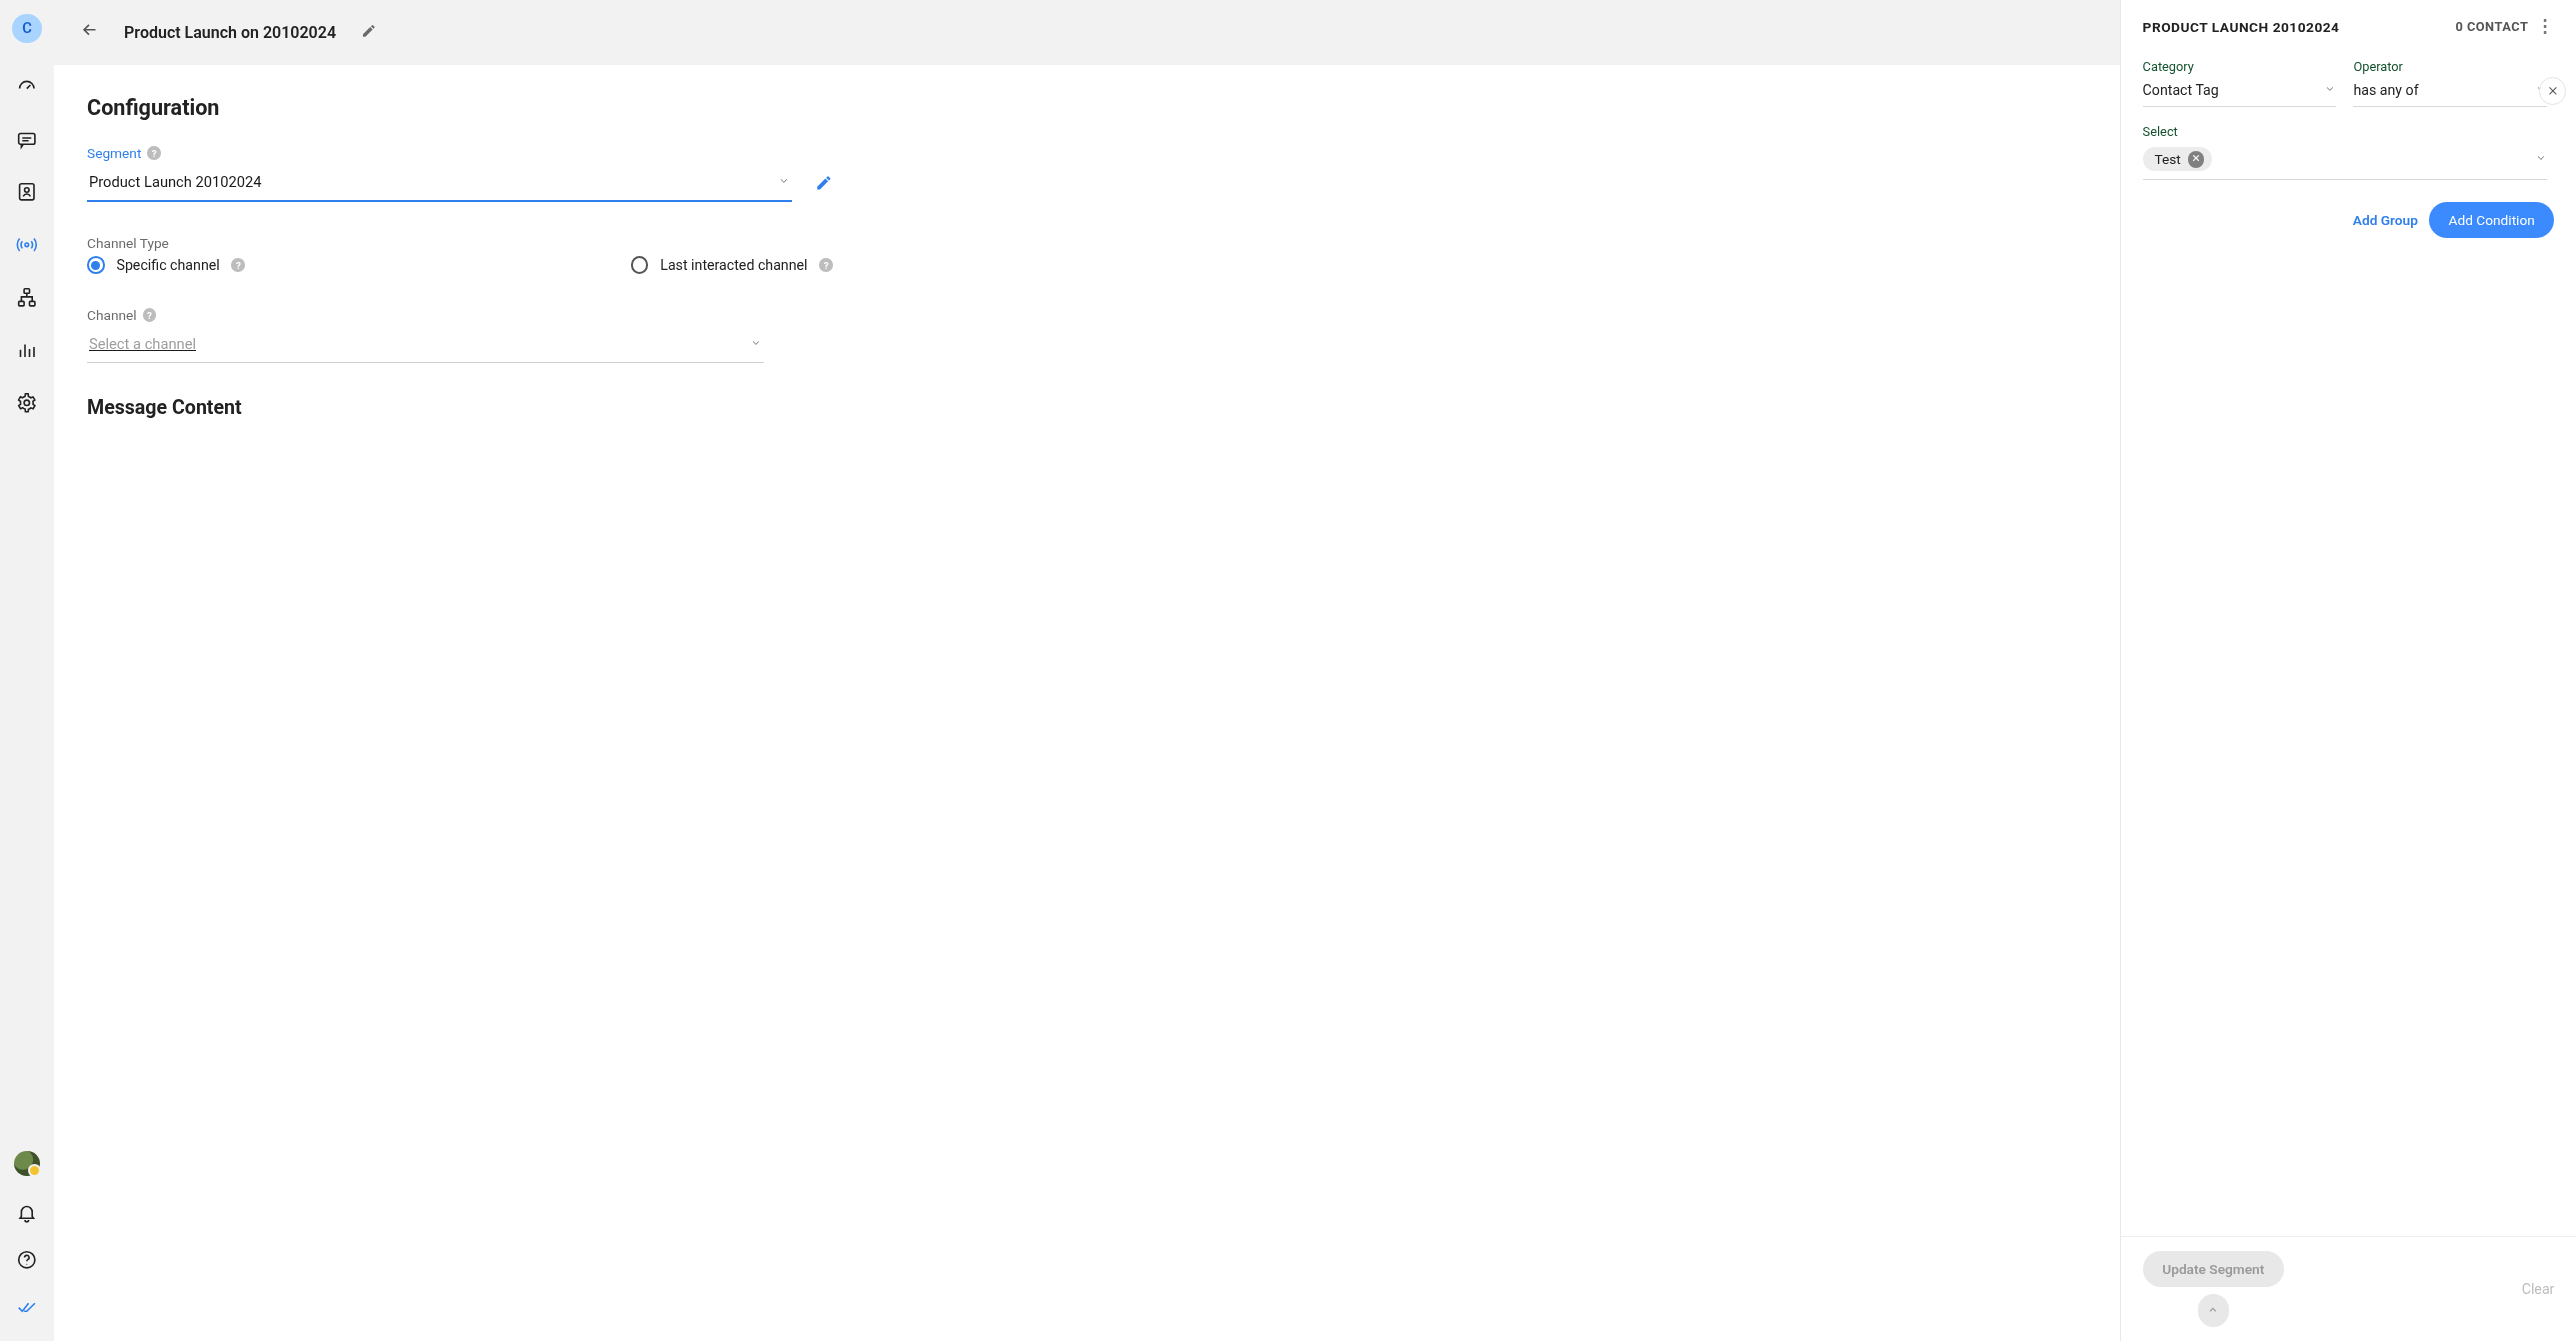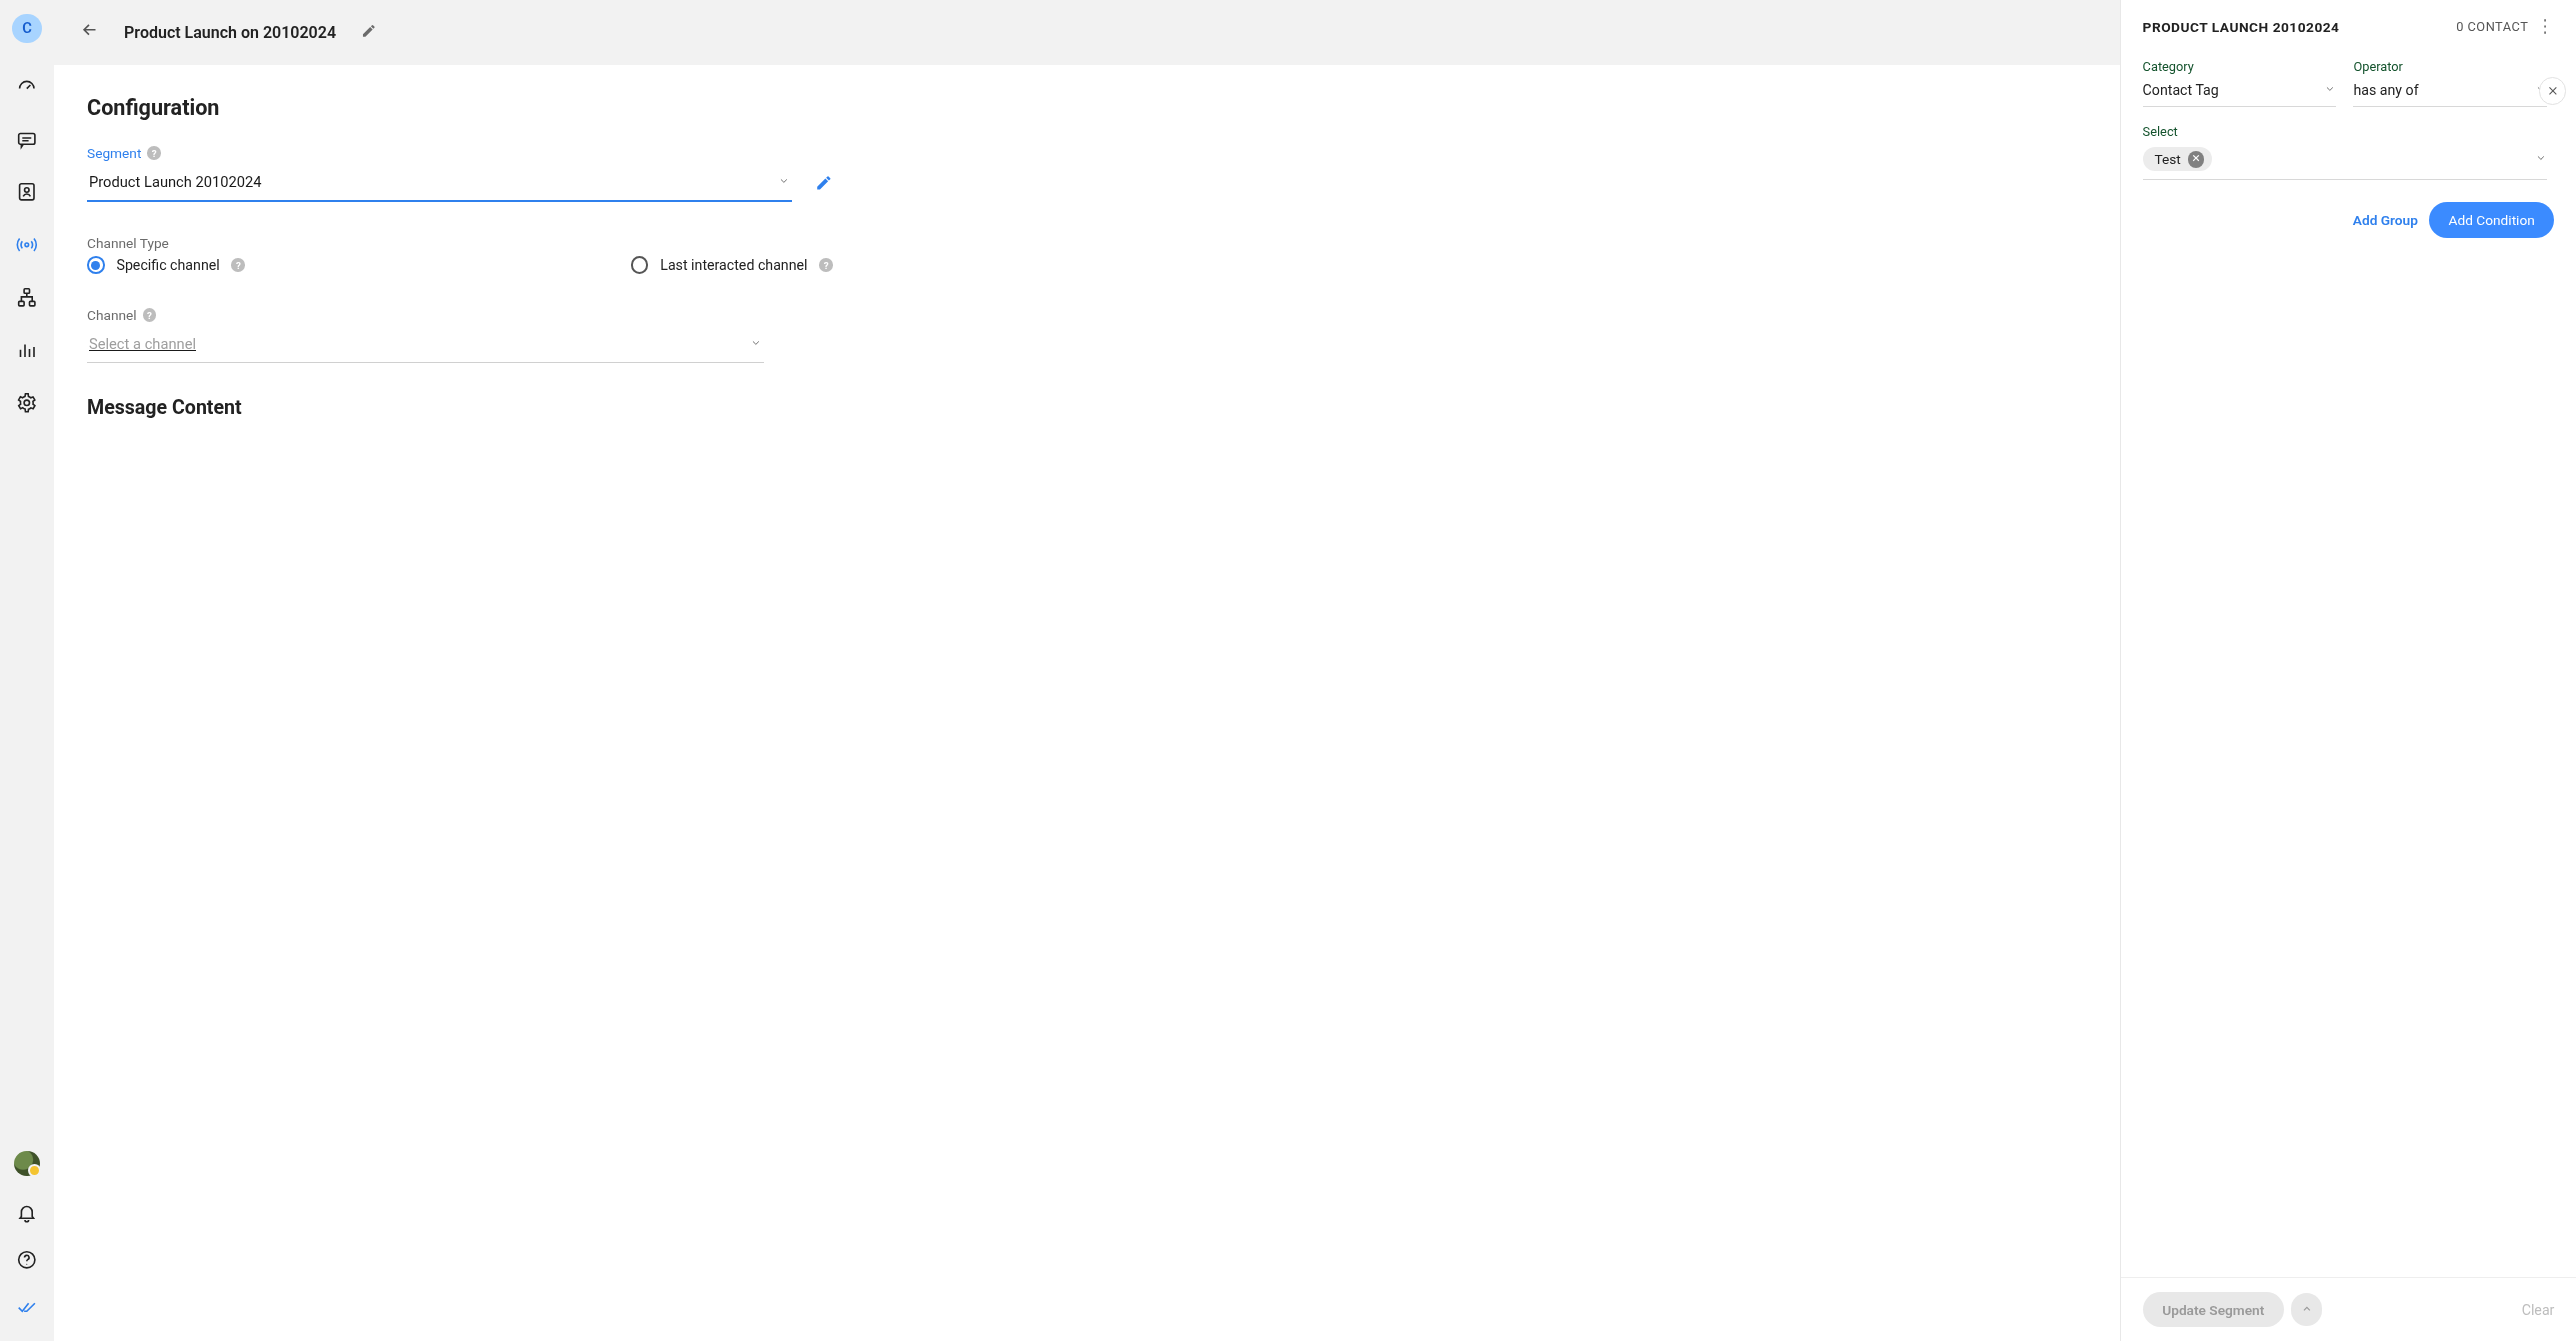--- a/index.html
+++ b/index.html
@@ -104,21 +104,21 @@
   border-left:1px solid #e8e8e8;
   display:flex;flex-direction:column;
   position:relative;
   background:#fff;
 }
 .panel-header{
   display:flex;justify-content:space-between;align-items:center;
   padding: 17.7px 21.6px 13.7px 21.6px;
 }
 .panel-title{font-size:13.7px;font-weight:700;letter-spacing:0.5px;color:#222;}
-.contact-count{font-size:12.8px;font-weight:400;letter-spacing:0.5px;color:#555;display:flex;align-items:center;gap:7.9px;}
+.contact-count{font-size:12.8px;font-weight:700;letter-spacing:0.5px;color:#555;display:flex;align-items:center;gap:7.9px;}
 .kebab{font-size:17.7px;color:#777;cursor:pointer;line-height:1;}
 
 .panel-close{
   position:absolute; top:77px; right:9.8px; width:27.5px;height:27.5px;border-radius:50%;
   background:#fff;border:1px solid #e2e2e2;display:flex;align-items:center;justify-content:center;cursor:pointer;color:#555;font-size:13.7px;
 }
 
 .condition{
   padding: 9.8px 29.5px 0 21.6px;
   display:grid;
@@ -138,21 +138,21 @@
 
 .cond-actions{display:flex;justify-content:flex-end;gap:11px;padding:21.6px 21.6px 0 21.6px;align-items:center;}
 .link-btn{color:#2f80ed;font-weight:600;font-size:13.7px;cursor:pointer;}
 .pill-btn{background:#3b8bff;color:#fff;font-weight:400;font-size:13.7px;border-radius:21.6px;padding:9.8px 19.6px;cursor:pointer;}
 
 .panel-spacer{flex:1;}
 .panel-footer{
   display:flex;justify-content:space-between;align-items:center;
   padding:13.7px 21.6px;border-top:1px solid #eee;
 }
-.update-group{display:flex;gap:7px;align-items:center;}
+.update-group{display:flex;gap:7px;align-items:center;flex-direction:column;}
 .btn-disabled{background:#e8e8e8;color:#9a9a9a;border-radius:21.6px;padding:9.8px 19.6px;font-weight:600;font-size:13.7px;}
 .btn-disabled.sq{padding:8.8px 9.8px;border-radius:15.7px;}
 .clear{color:#bdbdbd;font-size:14.2px;}
 </style>
 </head>
 <body>
 
 <aside class="sidebar">
   <div class="brand-badge">C</div>
 

